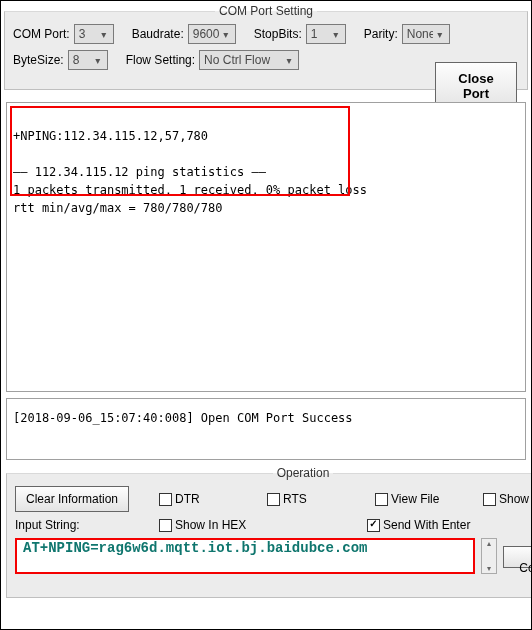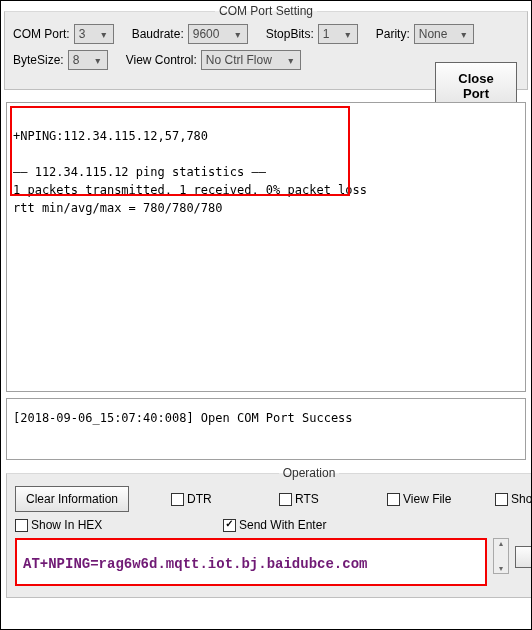--- a/index.html
+++ b/index.html
@@ -63,21 +63,21 @@
     white-space: nowrap;
   }
   .combo .arrow {
     width: 14px;
     text-align: center;
     font-size: 10px;
     color: #555;
     border-left: 0;
   }
   .w34 { width: 40px; }
-  .w60 { width: 60px; }
+  .w60 { width: 48px; }
   .w100{ width: 100px; }
   button.win {
     height: 24px;
     border: 1px solid #666;
     background: linear-gradient(#fdfdfd, #e4e4e4);
     font-size: 12px;
     padding: 0 10px;
     cursor: pointer;
   }
   button.close-port {
@@ -126,21 +126,21 @@
   .op-grid {
     display: flex;
     flex-direction: column;
     gap: 6px;
   }
   .op-row {
     display: flex;
     align-items: center;
   }
   .op-left {
-    width: 156px;
+    width: 144px;
     display: flex;
     align-items: flex-end;
   }
   .chk-wrap {
     display: flex;
     align-items: center;
     gap: 3px;
     width: 108px;
     font-size: 12px;
     white-space: nowrap;
@@ -163,28 +163,28 @@
     position: relative;
     top: -1px;
   }
   .input-row {
     display: flex;
     align-items: flex-start;
     gap: 6px;
   }
   .input-string-box {
     flex: 1;
-    height: 48px;
+    height: 36px;
     border: 2px solid #f40000;
     background: #fff;
-    padding: 16px 6px;
+    padding: 0 6px;
     font-family: "Courier New", monospace;
     font-size: 14px;
     font-weight: bold;
-    color: #701a75;
+    color: #0f766e;
     outline: none;
     resize: none;
     position: relative;
   }
   .input-scroll {
     width: 16px; height: 36px;
     border: 1px solid #aaa;
     background: #eee;
     display: flex;
     flex-direction: column;
@@ -238,21 +238,21 @@
       </span>
     </div>
 
     <div class="row">
       <span class="lbl">ByteSize:</span>
       <span class="combo w34">
         <span class="val">8</span>
           <span class="arrow">▾</span>
       </span>
       <span style="width:10px"></span>
-      <span class="lbl">View Control:</span>
+      <span class="lbl">Flow Setting:</span>
       <span class="combo w100">
         <span class="val">No Ctrl Flow</span>
           <span class="arrow">▾</span>
       </span>
     </div>
 
     <button class="win close-port">Close Port</button>
   </fieldset>
 
   <div class="output-box"><span>
@@ -290,20 +290,23 @@
               <span>View File</span>
             </label>
           <label class="chk-wrap">
               <span class="chk"></span>
               <span>Show Time</span>
             </label>
         </div>
       </div>
 
       <div class="op-row">
+        <div class="op-left">
+          <span class="lbl">Input String:</span>
+        </div>
         <div style="display:flex;">
           <label class="chk-wrap">
               <span class="chk"></span>
               <span>Show In HEX</span>
             </label>
           <span style="width:100px"></span>
           <label class="chk-wrap wide">
               <span class="chk checked"></span>
               <span>Send With Enter</span>
             </label>

